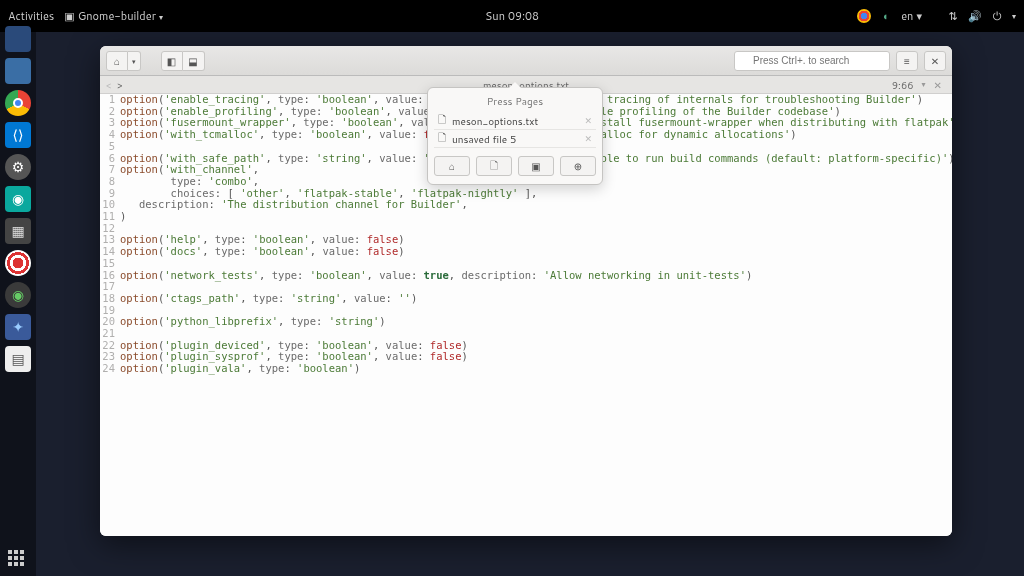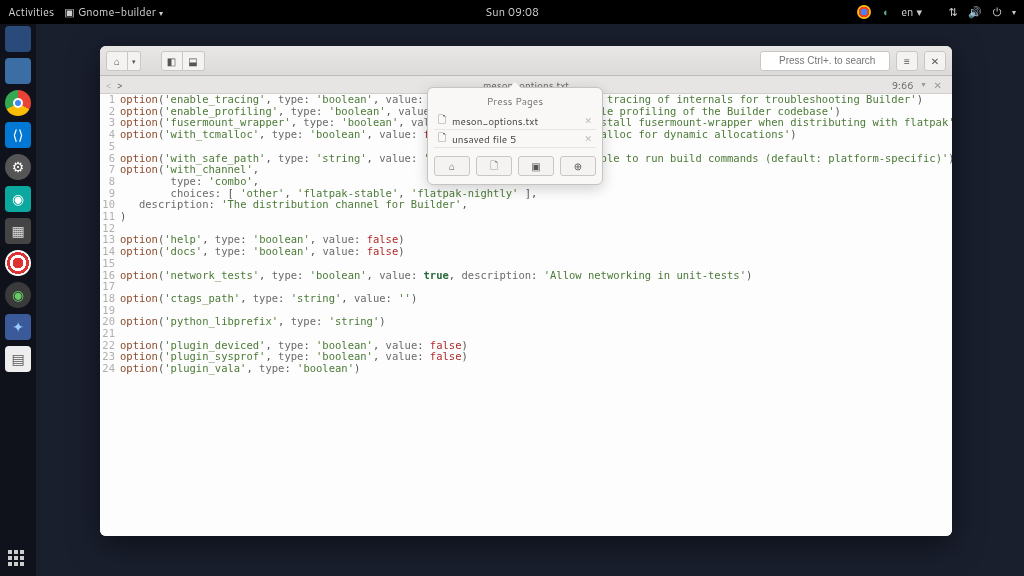--- a/index.html
+++ b/index.html
@@ -8,21 +8,21 @@
   background: #1a1f2e;
   width: 1024px;
   height: 576px;
   overflow: hidden;
   position: relative;
   font-size: 11px;
 }
 
 
 .topbar {
-  height: 24px;
+  height: 32px;
   background: #000;
   color: #ccc;
   display: flex;
   align-items: center;
   padding: 8px 8px;
   font-size: 11px;
 }
 .topbar .left { display: flex; gap: 10px; align-items: center; }
 .topbar .center { position: absolute; left: 50%; transform: translateX(-50%); }
 .topbar .right { margin-left: auto; display: flex; gap: 8px; align-items: center; }
@@ -113,21 +113,21 @@
   justify-content: center;
   font-size: 10px;
   color: #555;
 }
 .hbtn-group { display: flex; }
 .hbtn-group .hbtn:first-child { border-radius: 3px 0 0 3px; }
 .hbtn-group .hbtn:last-child { border-radius: 0 3px 3px 0; border-left: none; }
 .search-wrap { margin-left: auto; }
 .search {
   height: 20px;
-  width: 130px;
+  width: 156px;
   border: 1px solid #c8c7c5;
   border-radius: 3px;
   background: #fff;
   padding: 0 4px 0 18px;
   font-size: 10px;
   color: #999;
   position: relative;
 }
 .search-icon { position: absolute; left: 4px; width: 10px; color: #888; pointer-events: none; }
 .search-wrap { position: relative; display: flex; align-items: center; }

